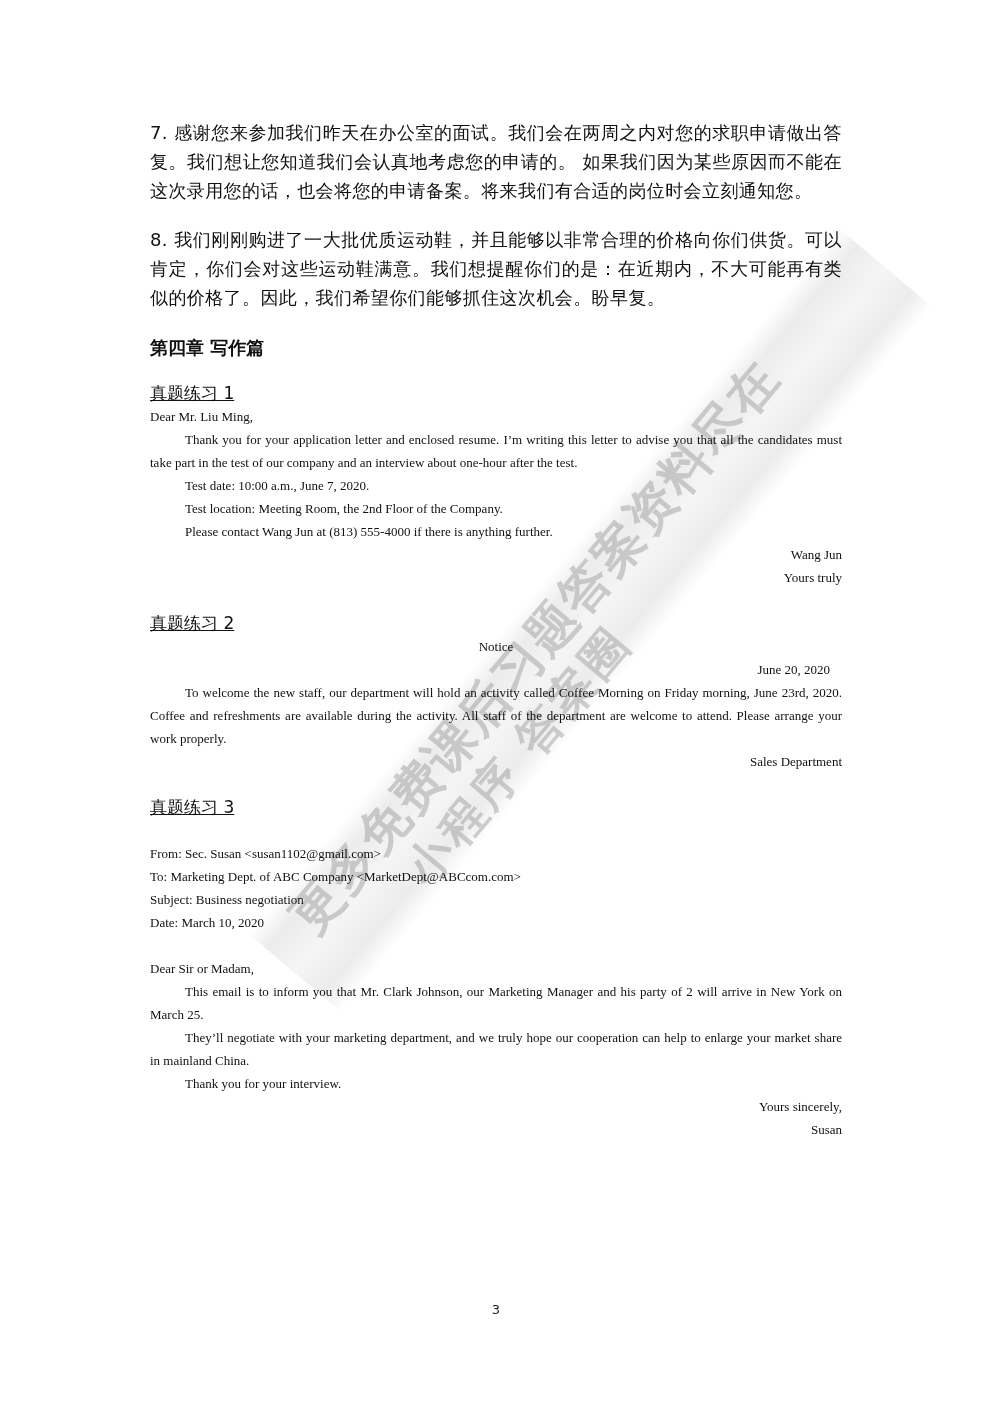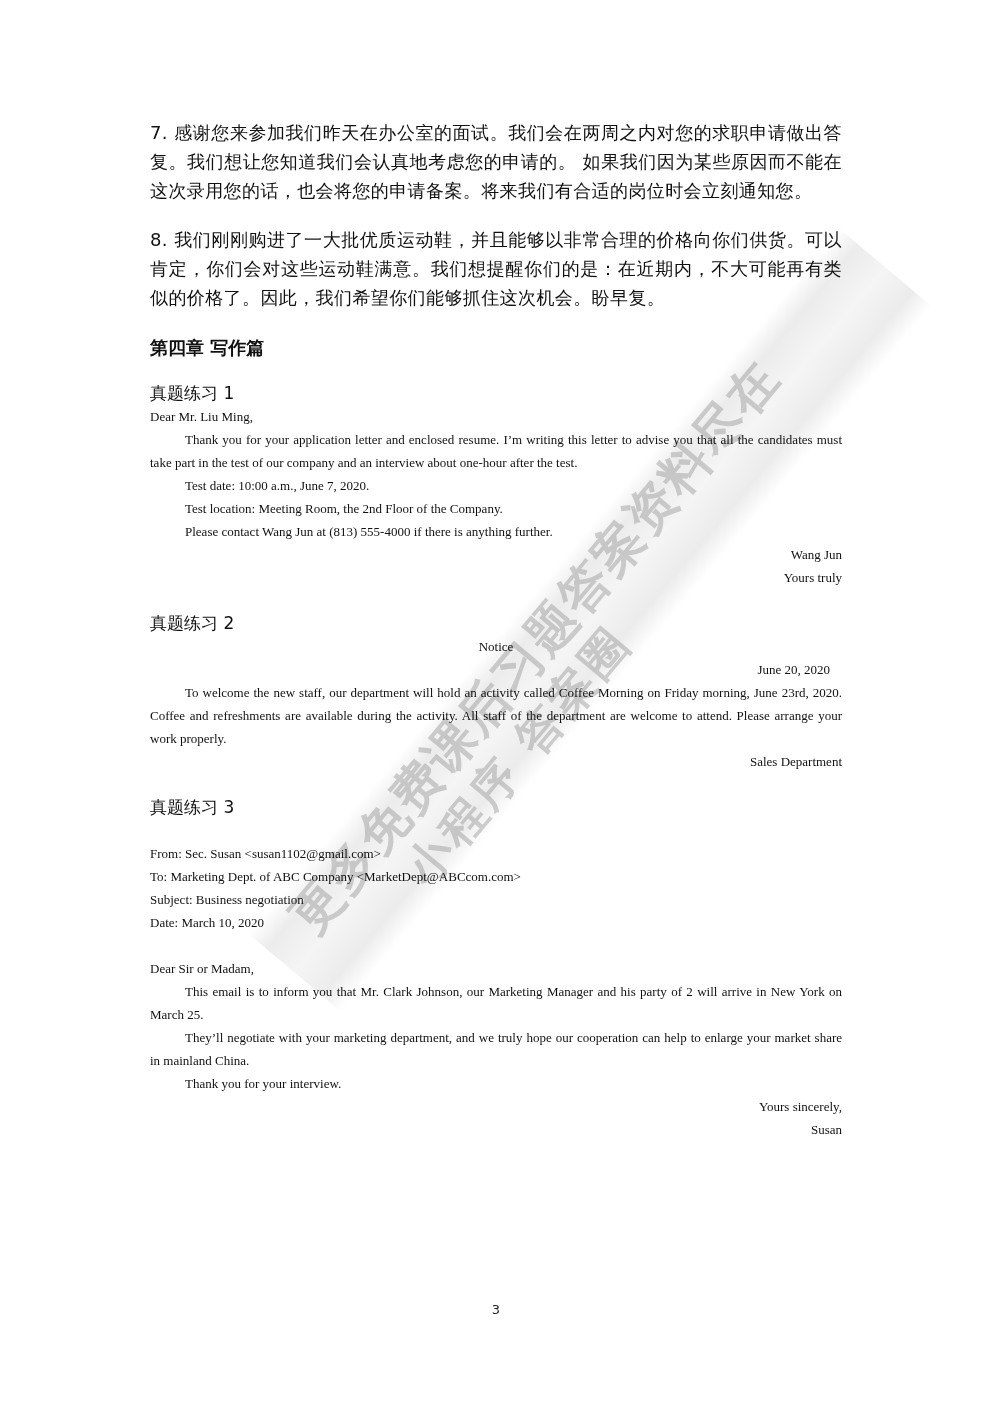--- a/index.html
+++ b/index.html
@@ -34,20 +34,21 @@
       font-weight: bold;
       font-size: 18px;
       line-height: 24px;
       margin: 6px 0 22px 0;
     }
     .ex-title {
       font-family: "DejaVu Sans", sans-serif;
       font-size: 17px;
       line-height: 23px;
       margin: 0;
+      text-decoration: underline;
     }
     .en {
       font-family: "Liberation Serif", serif;
       font-size: 13px;
       line-height: 23px;
       margin: 0;
     }
     .en.just { text-align: justify; }
     .indent { text-indent: 35px; }
     .ind-block { padding-left: 35px; }

